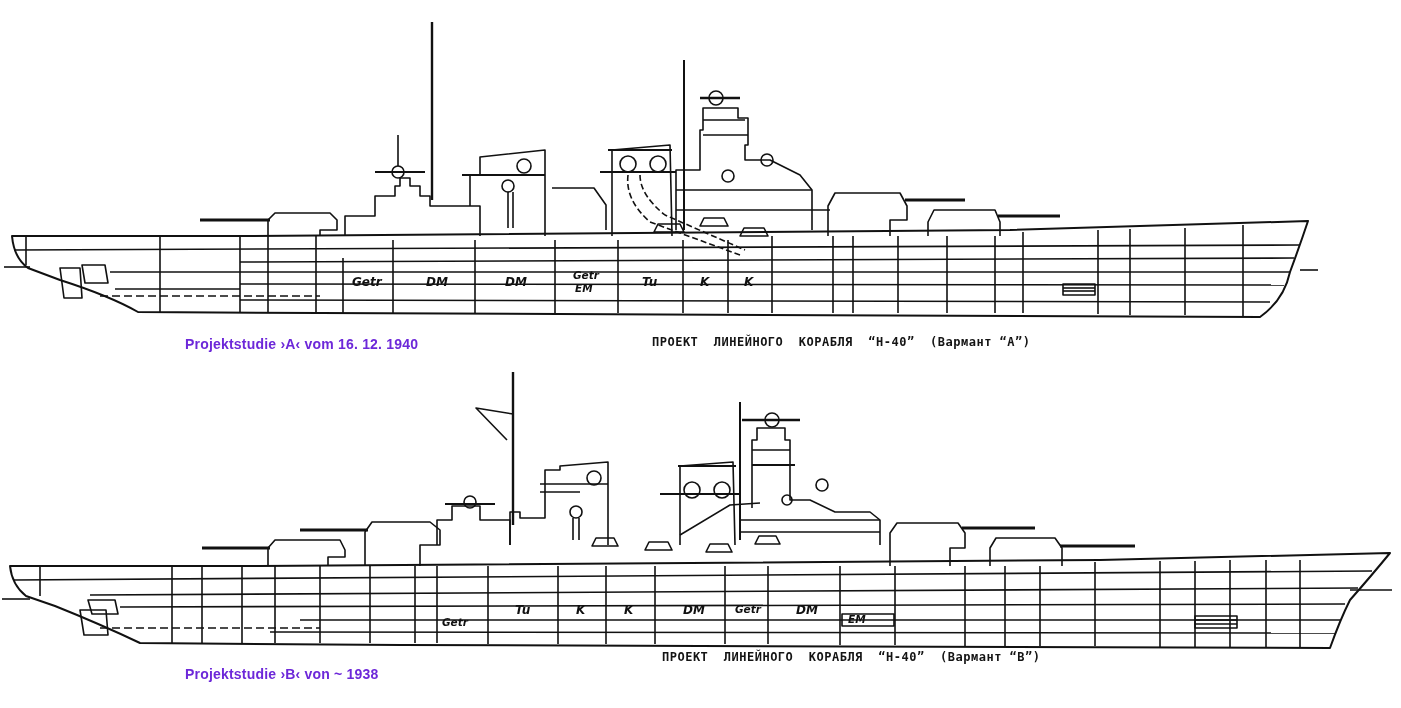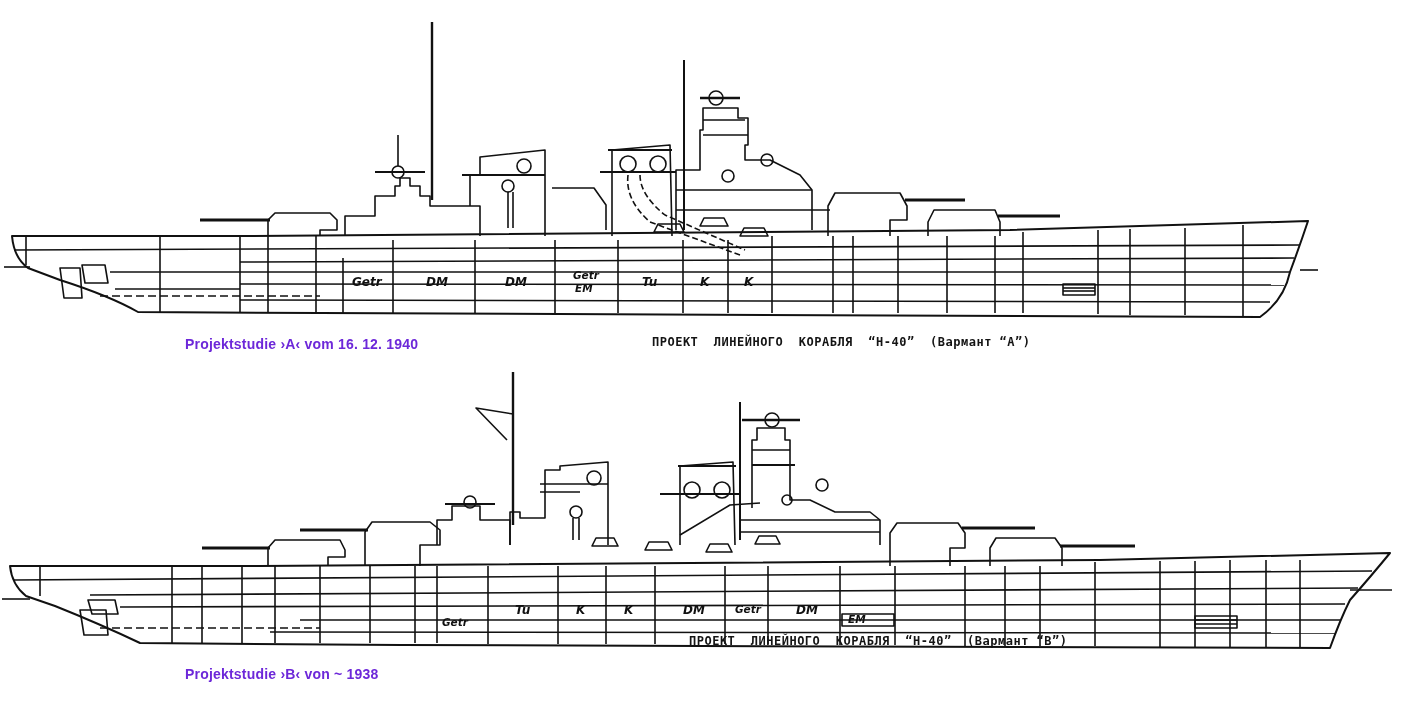--- a/index.html
+++ b/index.html
@@ -3,21 +3,21 @@
 <meta charset="utf-8">
 <style>
   html, body { margin: 0; padding: 0; background: #ffffff; }
   body { width: 1401px; height: 708px; position: relative; overflow: hidden; font-family: "DejaVu Serif", serif; color: #111; }
   .drawing { position: absolute; left: 0; top: 0; width: 1401px; height: 708px; }
   .caption-de { position: absolute; font-family: Liberation Sans, sans-serif; font-weight: bold; font-size: 14px; letter-spacing: 0.2px; color: #6d28d9; white-space: nowrap; }
   .caption-ru { position: absolute; font-family: "DejaVu Sans Mono", monospace; font-weight: bold; font-size: 12px; color: #141414; white-space: pre; letter-spacing: 0.5px; }
   .cap-a-de { left: 185px; top: 336px; }
   .cap-a-ru { left: 652px; top: 335px; }
   .cap-b-de { left: 185px; top: 666px; }
-  .cap-b-ru { left: 662px; top: 634px; margin-left: 27px; }
+  .cap-b-ru { left: 662px; top: 650px; }
   .comp-label { font-family: "DejaVu Sans", sans-serif; font-style: italic; font-weight: bold; font-size: 12px; fill: #111; }
   .comp-label-sm { font-family: "DejaVu Sans", sans-serif; font-style: italic; font-weight: bold; font-size: 10.5px; fill: #111; }
 </style>
 </head>
 <body>
 
 <svg class="drawing" width="1401" height="708" viewBox="0 0 1401 708" xmlns="http://www.w3.org/2000/svg">
   <g fill="none" stroke="#111" stroke-width="1.6" stroke-linejoin="round">
 
     <g>

